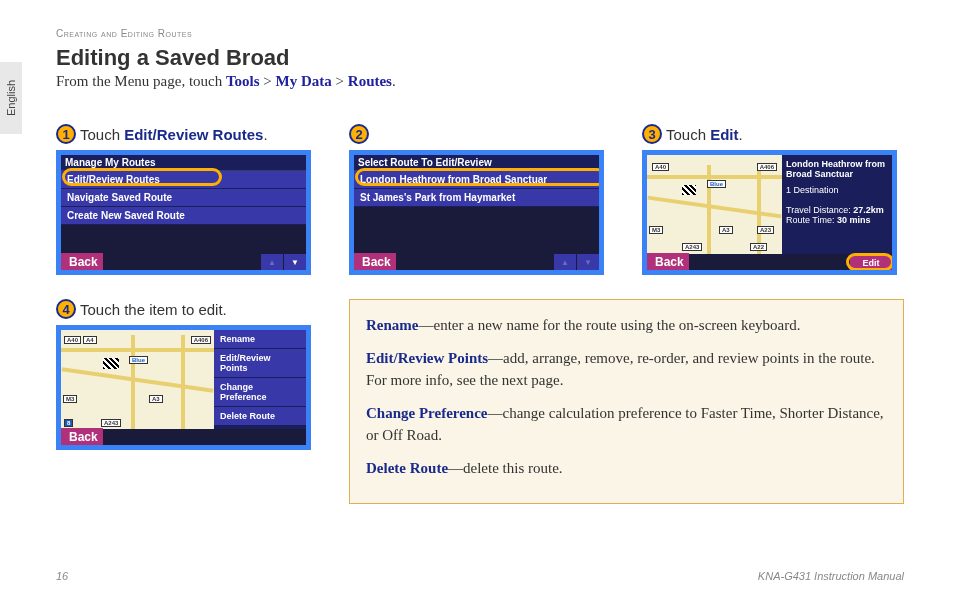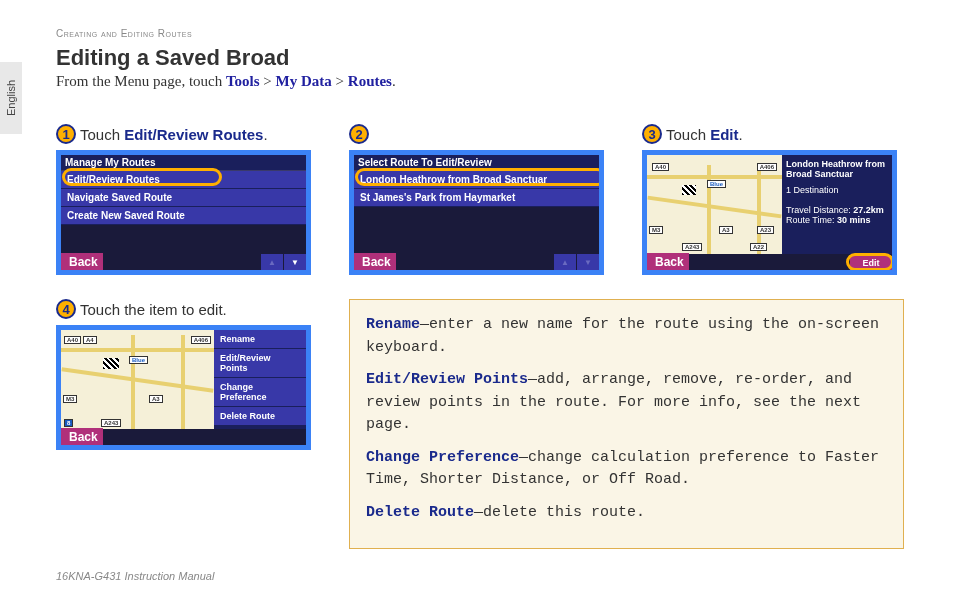--- a/index.html
+++ b/index.html
@@ -26,24 +26,24 @@
 .nav-arrows{margin-left:auto;display:flex}
 .arrow{width:22px;height:16px;background:#3838a8;color:#fff;display:flex;align-items:center;justify-content:center;font-size:8px;margin-left:1px}
 .arrow.dim{color:#6a6ac0}
 .map-screen{display:flex;height:calc(100% - 14px)}
 .map-area{flex:1;background:#f5f0d8;position:relative;overflow:hidden}
 .map-info{width:110px;background:#1a1f5c;color:#fff;font-size:9px;padding:4px;display:flex;flex-direction:column}
 .road{position:absolute;background:#e8d070;height:4px}
 .road-label{position:absolute;background:#fff;border:1px solid #333;font-size:6px;padding:0 2px;font-weight:bold}
 .row2{display:flex;gap:38px}
 .step4{width:255px}
-.desc-box{flex:1;background:#faf5e6;border:1px solid #e0b050;padding:14px 16px;font-family:Liberation Mono, monospace;font-size:15px;line-height:1.5}
+.desc-box{flex:1;background:#faf5e6;border:1px solid #e0b050;padding:14px 16px;font-family:Liberation Serif, serif;font-size:15px;line-height:1.5}
 .desc-box p{margin-bottom:10px}
 .desc-box .term{color:#1a2a8c;font-weight:bold}
-.footer{position:absolute;bottom:26px;left:56px;right:50px;display:flex;justify-content:flex-start;font-size:11px;color:#888;font-style:italic}
+.footer{position:absolute;bottom:26px;left:56px;right:50px;display:flex;justify-content:space-between;font-size:11px;color:#888;font-style:italic}
 .edit-btn{position:absolute;bottom:0;right:0;background:#b0307a;color:#fff;font-size:9px;font-weight:bold;padding:2px 8px;width:42px;text-align:center}
 .small-map .map-info{width:92px}
 .option-item{background:#3838a8;color:#fff;font-size:9px;font-weight:bold;padding:4px 6px;border-bottom:1px solid #1a1f5c}
 </style>
 </head>
 <body>
 
 <div class="lang-tab">
     <span>English</span>
   </div>

